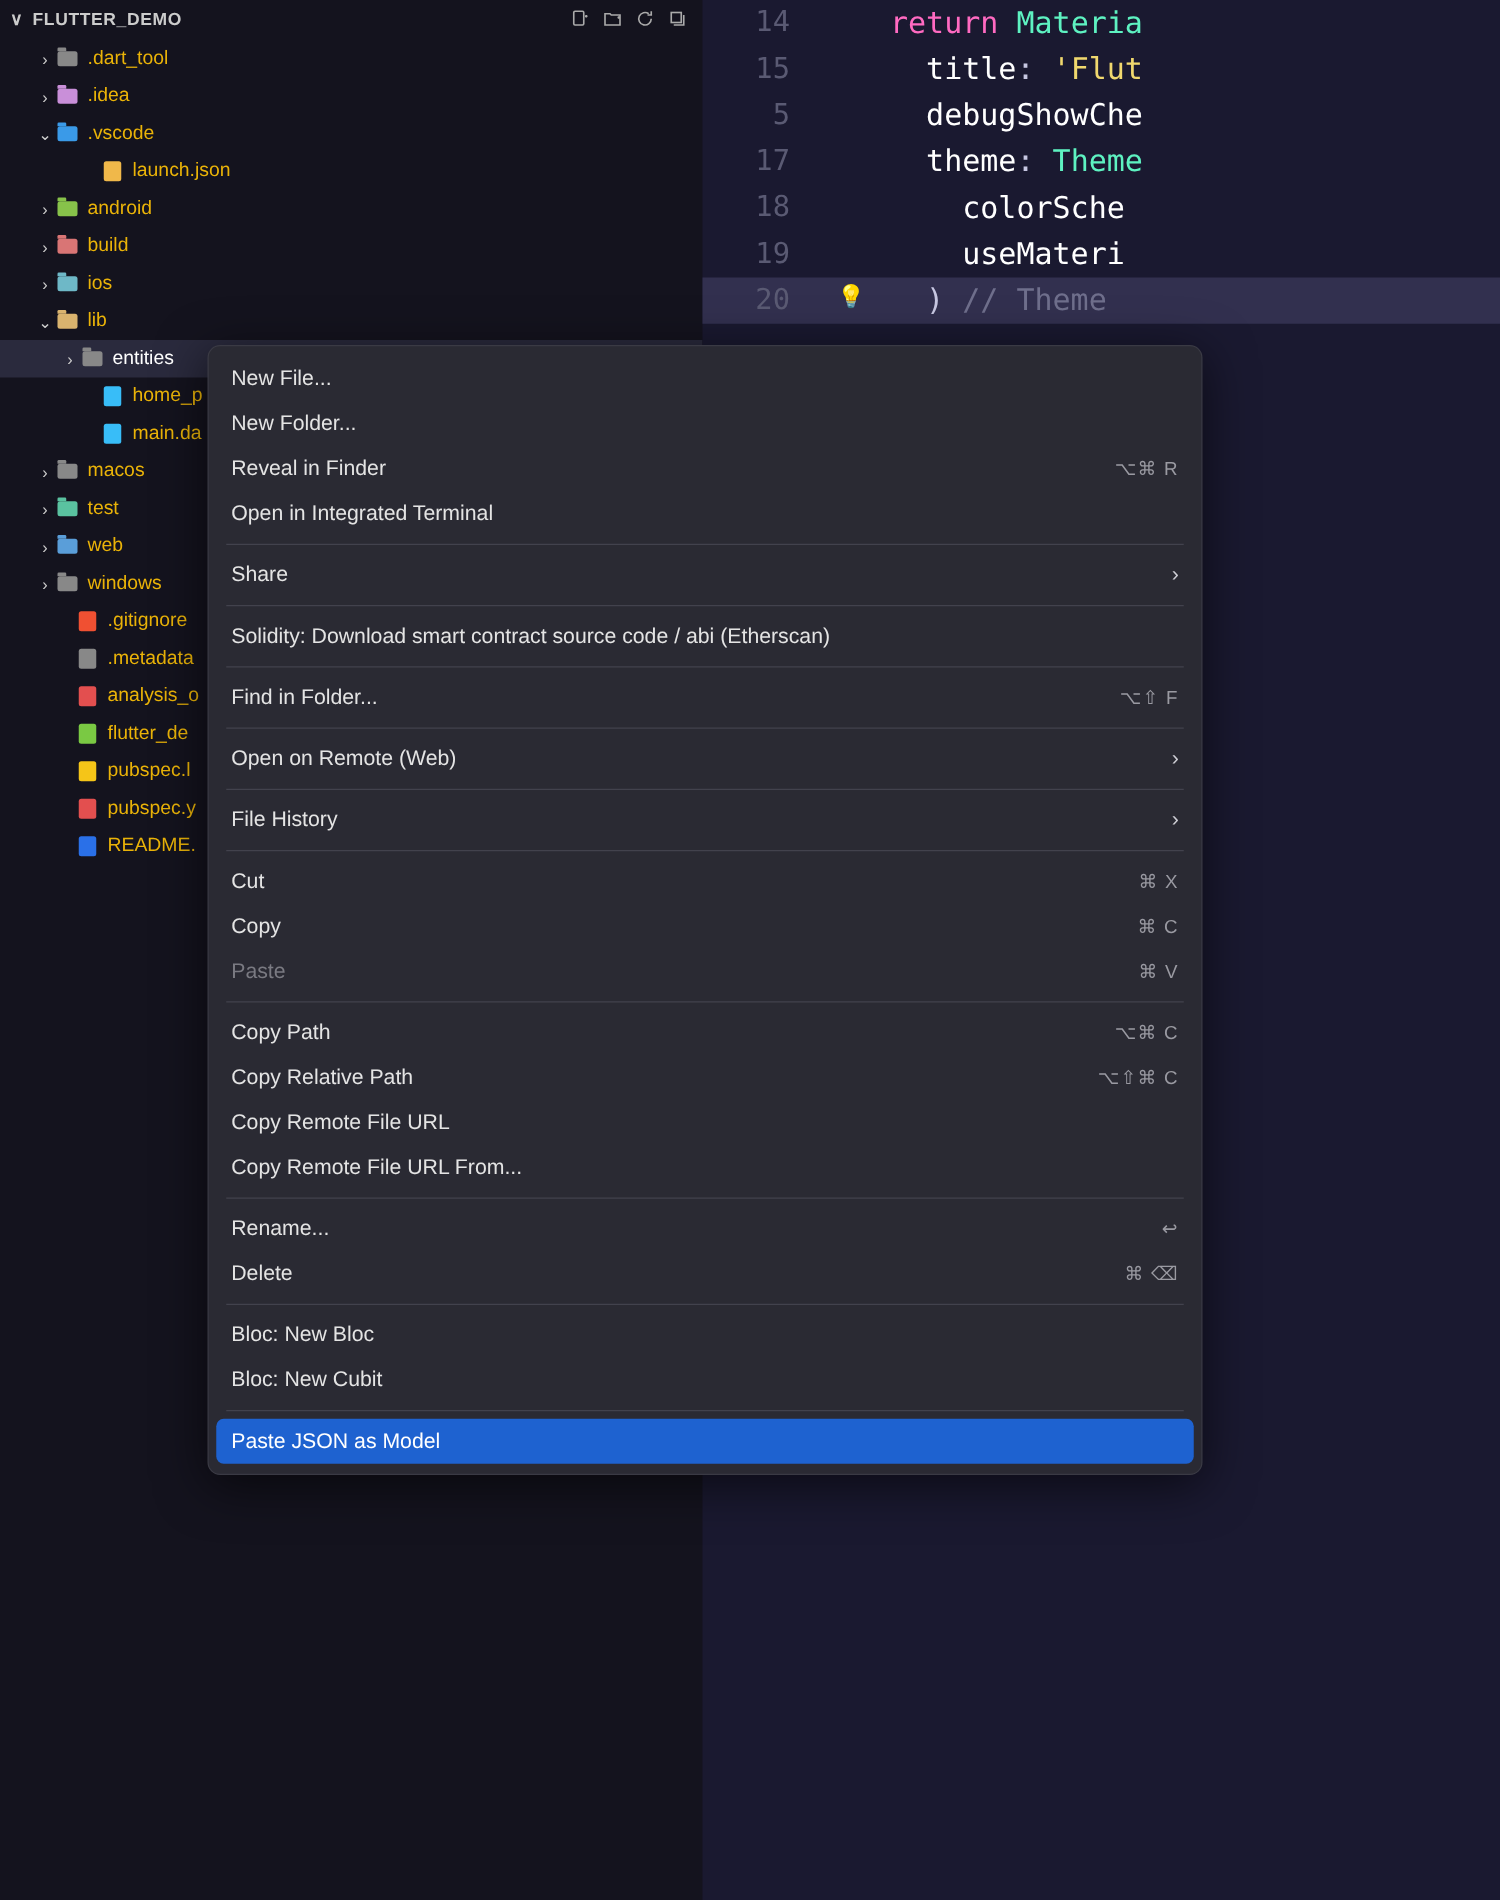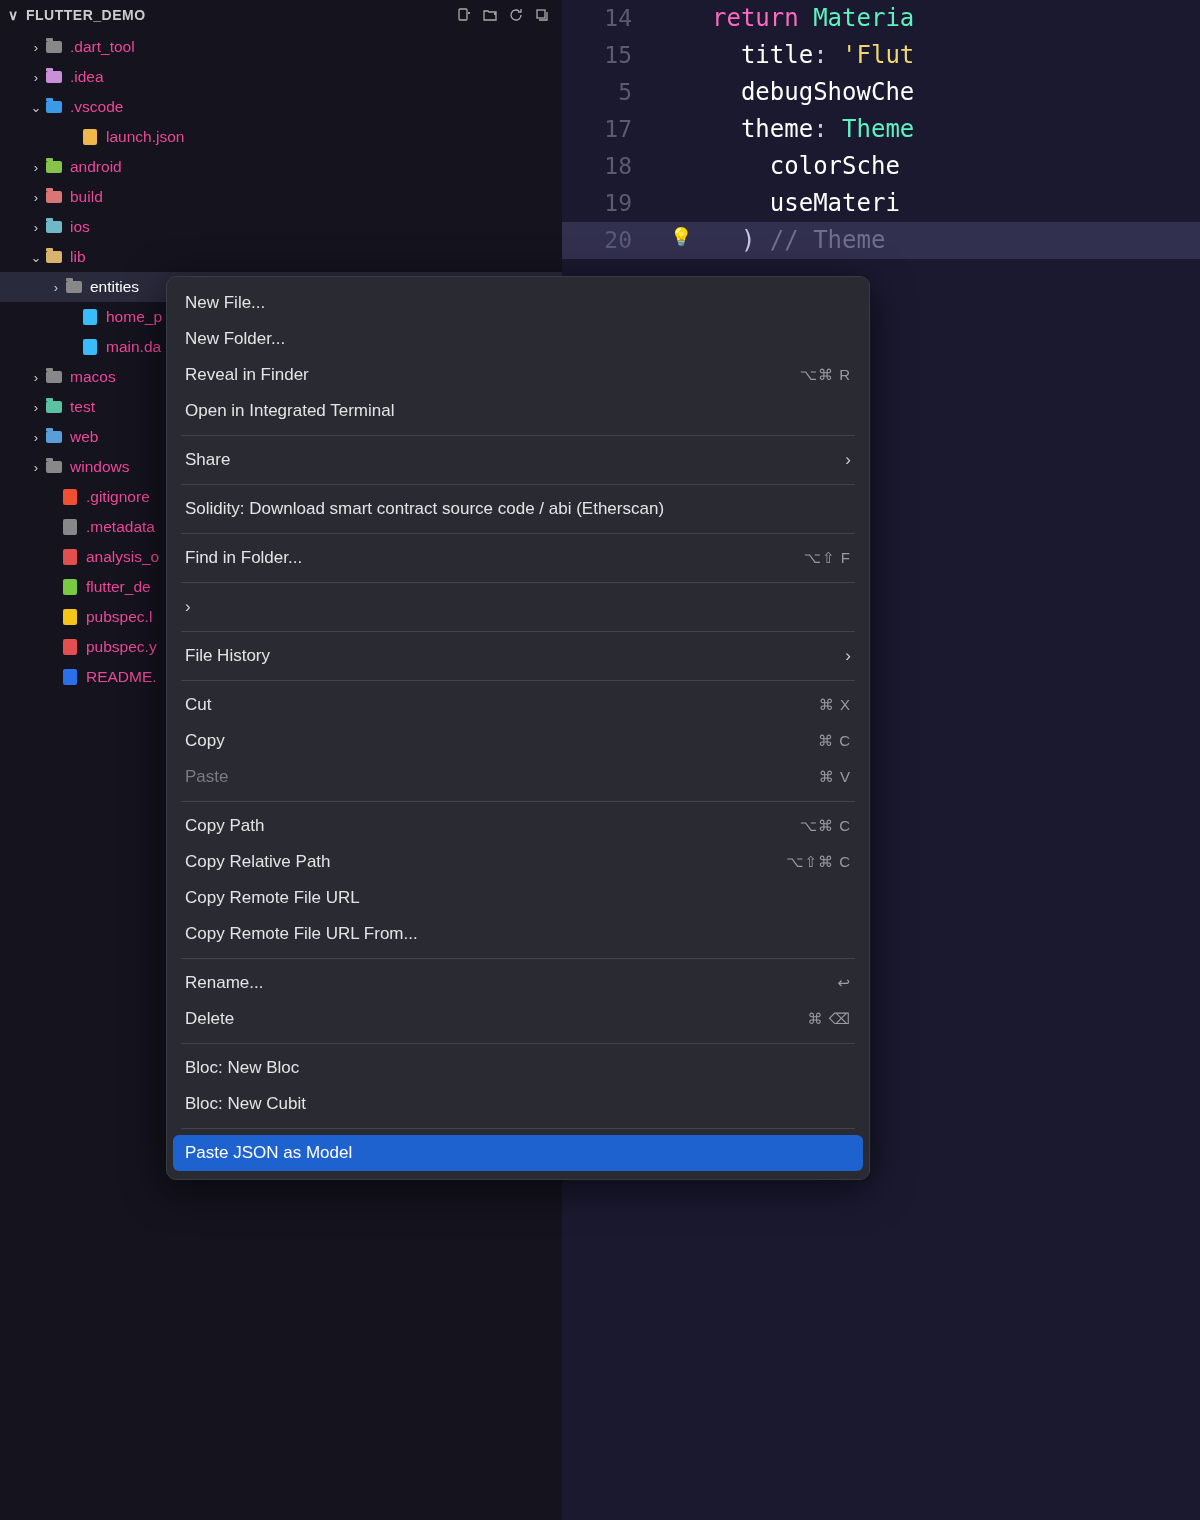--- a/index.html
+++ b/index.html
@@ -52,21 +52,21 @@
       font-size: 13px;
     }
     .tree-item .chev.none { visibility: hidden; }
     .tree-item .ficon {
       width: 20px; height: 20px;
       margin-right: 6px;
       display: inline-flex;
       align-items: center; justify-content: center;
       font-size: 14px;
     }
-    .tree-item .label { color: #ec4899; }
+    .tree-item .label { color: #eab308; }
     .tree-item.selected .label { color: #fff; }
     
     .icon-folder { background: linear-gradient(#888,#888); width: 16px; height: 12px; border-radius: 2px; position: relative; }
     .icon-folder::before { content:""; position:absolute; top:-3px; left:0; width:7px; height:3px; background:#888; border-radius:1px 1px 0 0;}
     .icon-folder.vscode { background:#3a9ae8; } .icon-folder.vscode::before{background:#3a9ae8;}
     .icon-folder.android{background:#87c24a;} .icon-folder.android::before{background:#87c24a;}
     .icon-folder.build{background:#d97575;} .icon-folder.build::before{background:#d97575;}
     .icon-folder.ios{background:#6eb8c7;} .icon-folder.ios::before{background:#6eb8c7;}
     .icon-folder.lib{background:#d9b36e;} .icon-folder.lib::before{background:#d9b36e;}
     .icon-folder.test{background:#5ac2a0;} .icon-folder.test::before{background:#5ac2a0;}
@@ -116,21 +116,21 @@
     .str{color:#f0d86e;}
     .punct{color:#c7c7e2;}
     .comment{color:#6f6f8c;}
     .line19 { background: #32304f; position:absolute; left:0; right:0; height:37px; top:222px; }
     .bulb { position:absolute; left:108px; top:226px; color:#f5d76e; font-size:18px; }
 
     .context-menu {
       position: absolute;
       left: 166px;
       top: 276px;
-      width: 704px;
+      width: 796px;
       background: #2a2a33;
       border: 1px solid #3a3a44;
       border-radius: 10px;
       box-shadow: 0 8px 40px rgba(0,0,0,0.6);
       padding: 8px 0;
       font-size: 17px;
       color: #e4e4e4;
     }
     .menu-item {
       display: flex;
@@ -385,20 +385,21 @@
     <div class="menu-item">
       <span class="lbl">Solidity: Download smart contract source code / abi (Etherscan)</span>
     </div>
     <div class="menu-sep"></div>
     <div class="menu-item">
       <span class="lbl">Find in Folder...</span>
       <span class="shortcut">⌥⇧ F</span>
     </div>
     <div class="menu-sep"></div>
     <div class="menu-item">
+      <span class="lbl">Open on Remote (Web)</span>
       <span class="sub">›</span>
     </div>
     <div class="menu-sep"></div>
     <div class="menu-item">
       <span class="lbl">File History</span>
       <span class="sub">›</span>
     </div>
     <div class="menu-sep"></div>
     <div class="menu-item">
       <span class="lbl">Cut</span>

